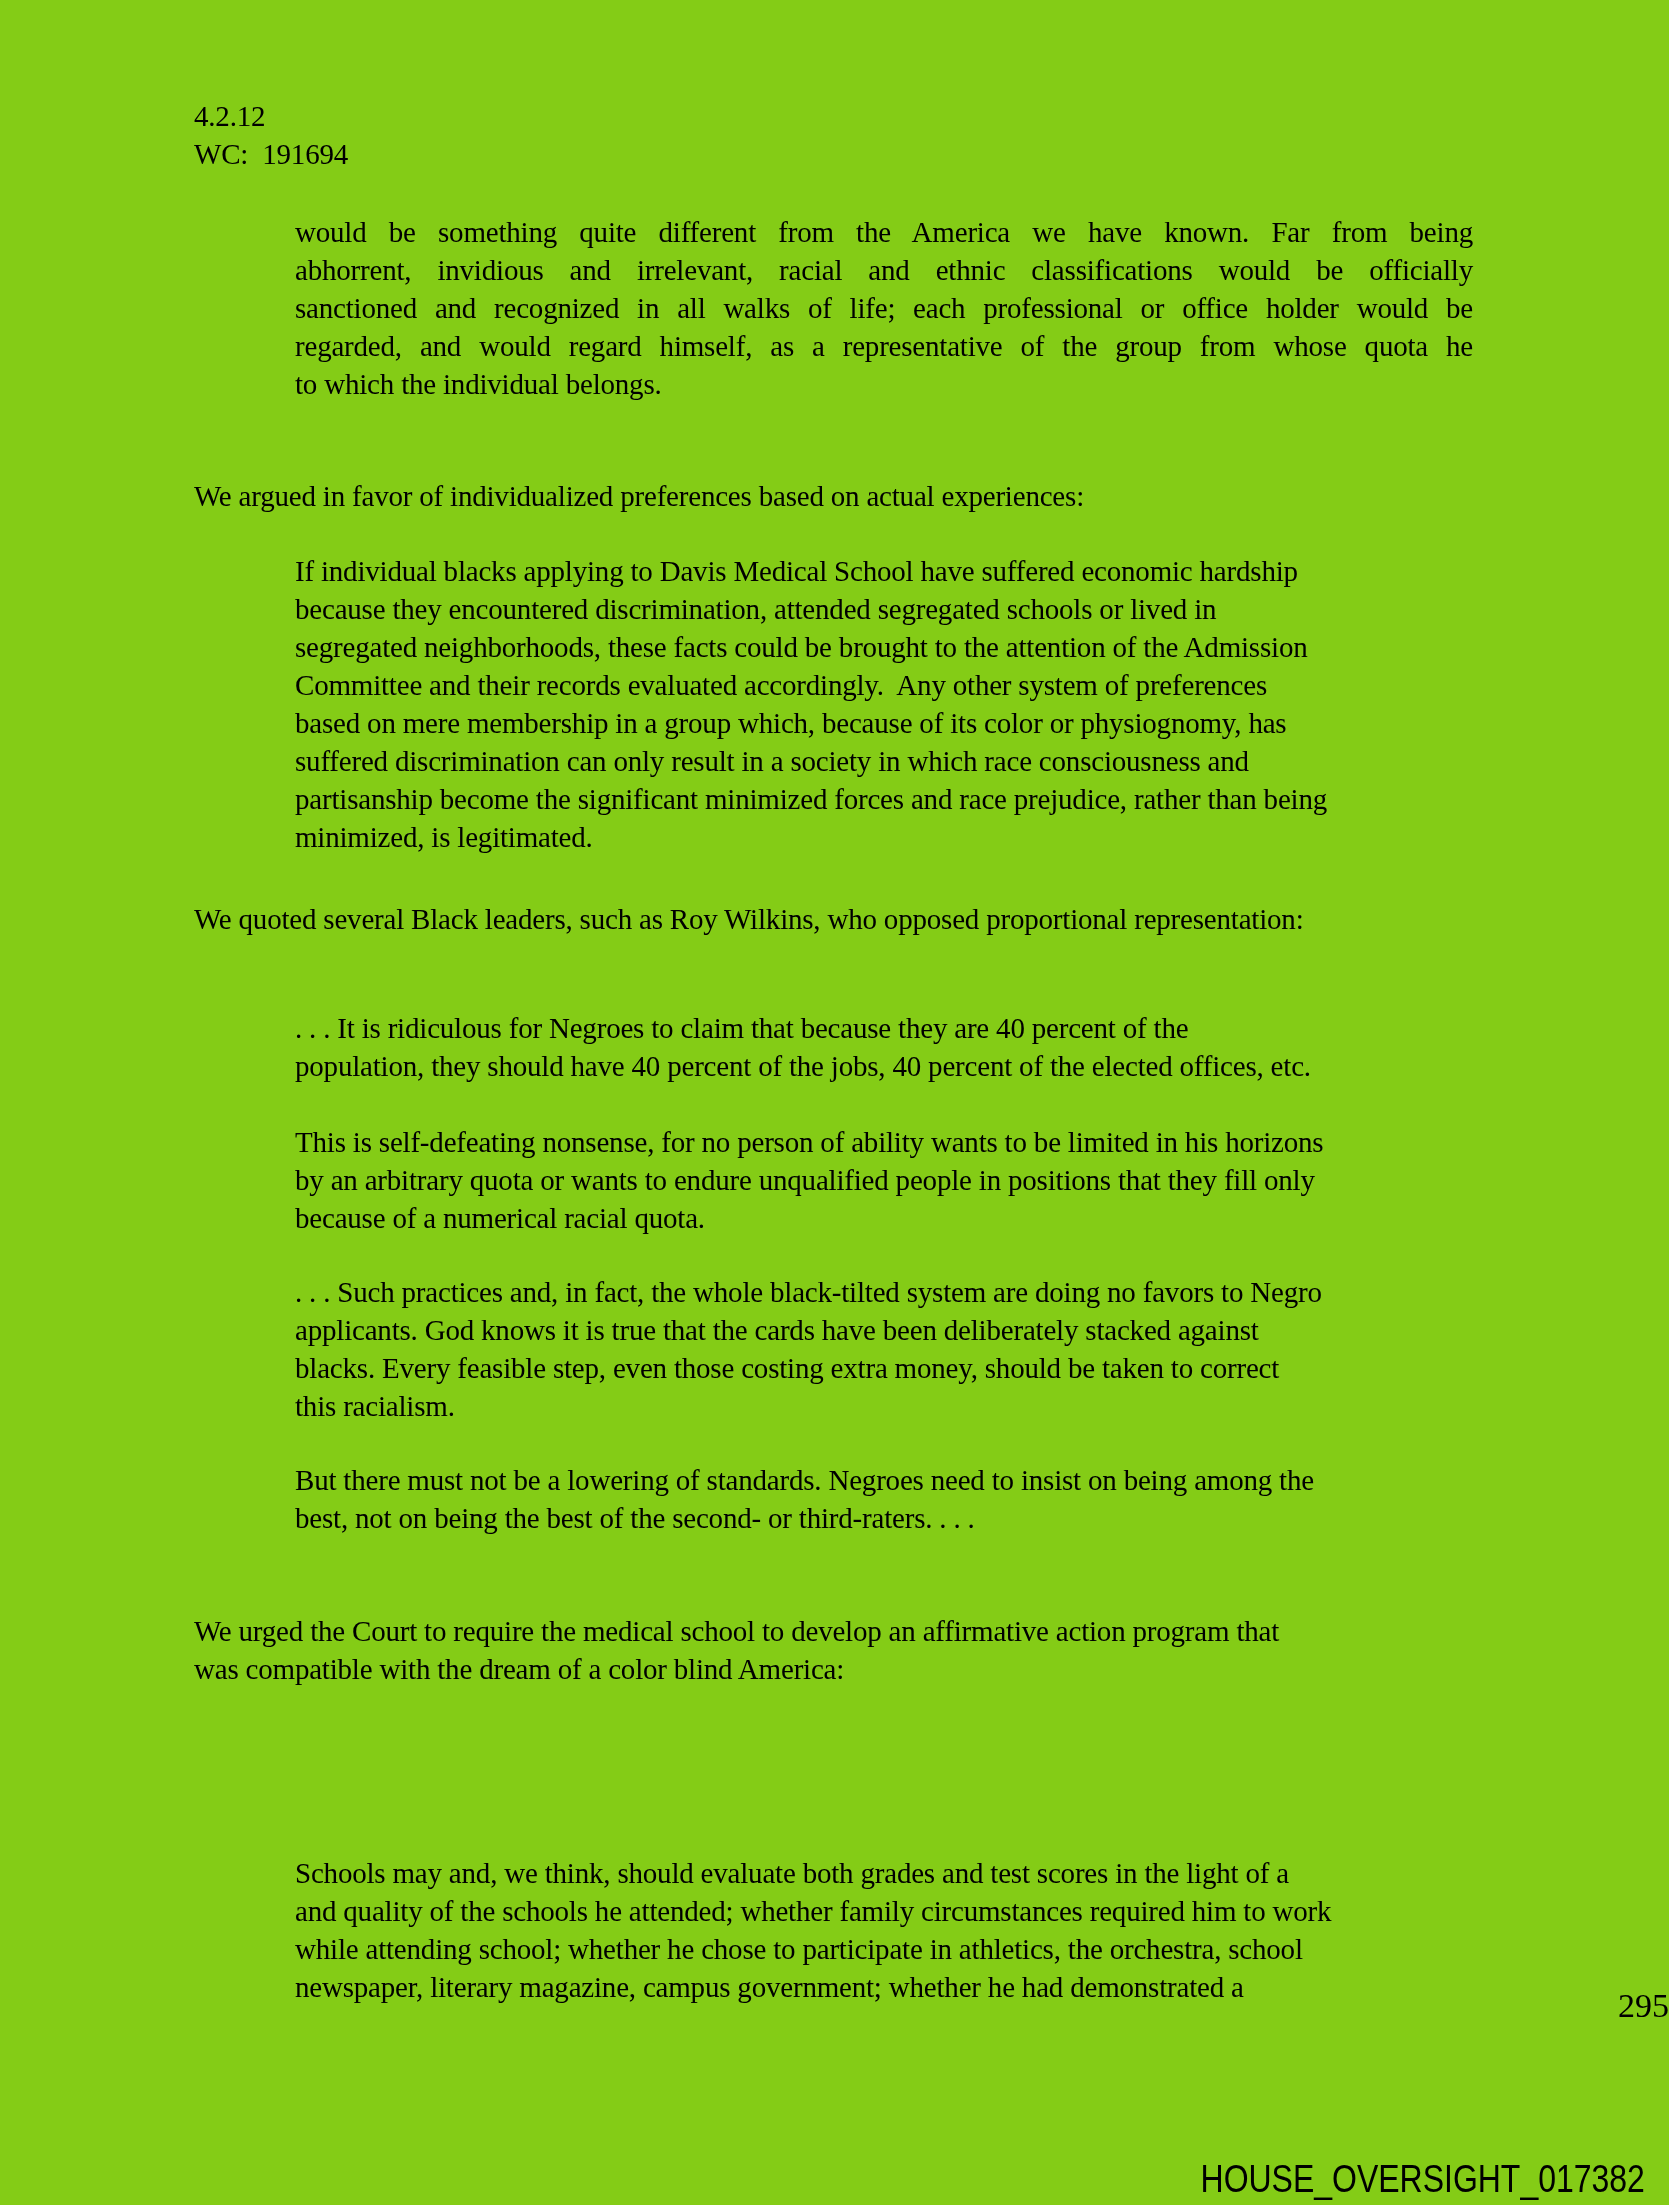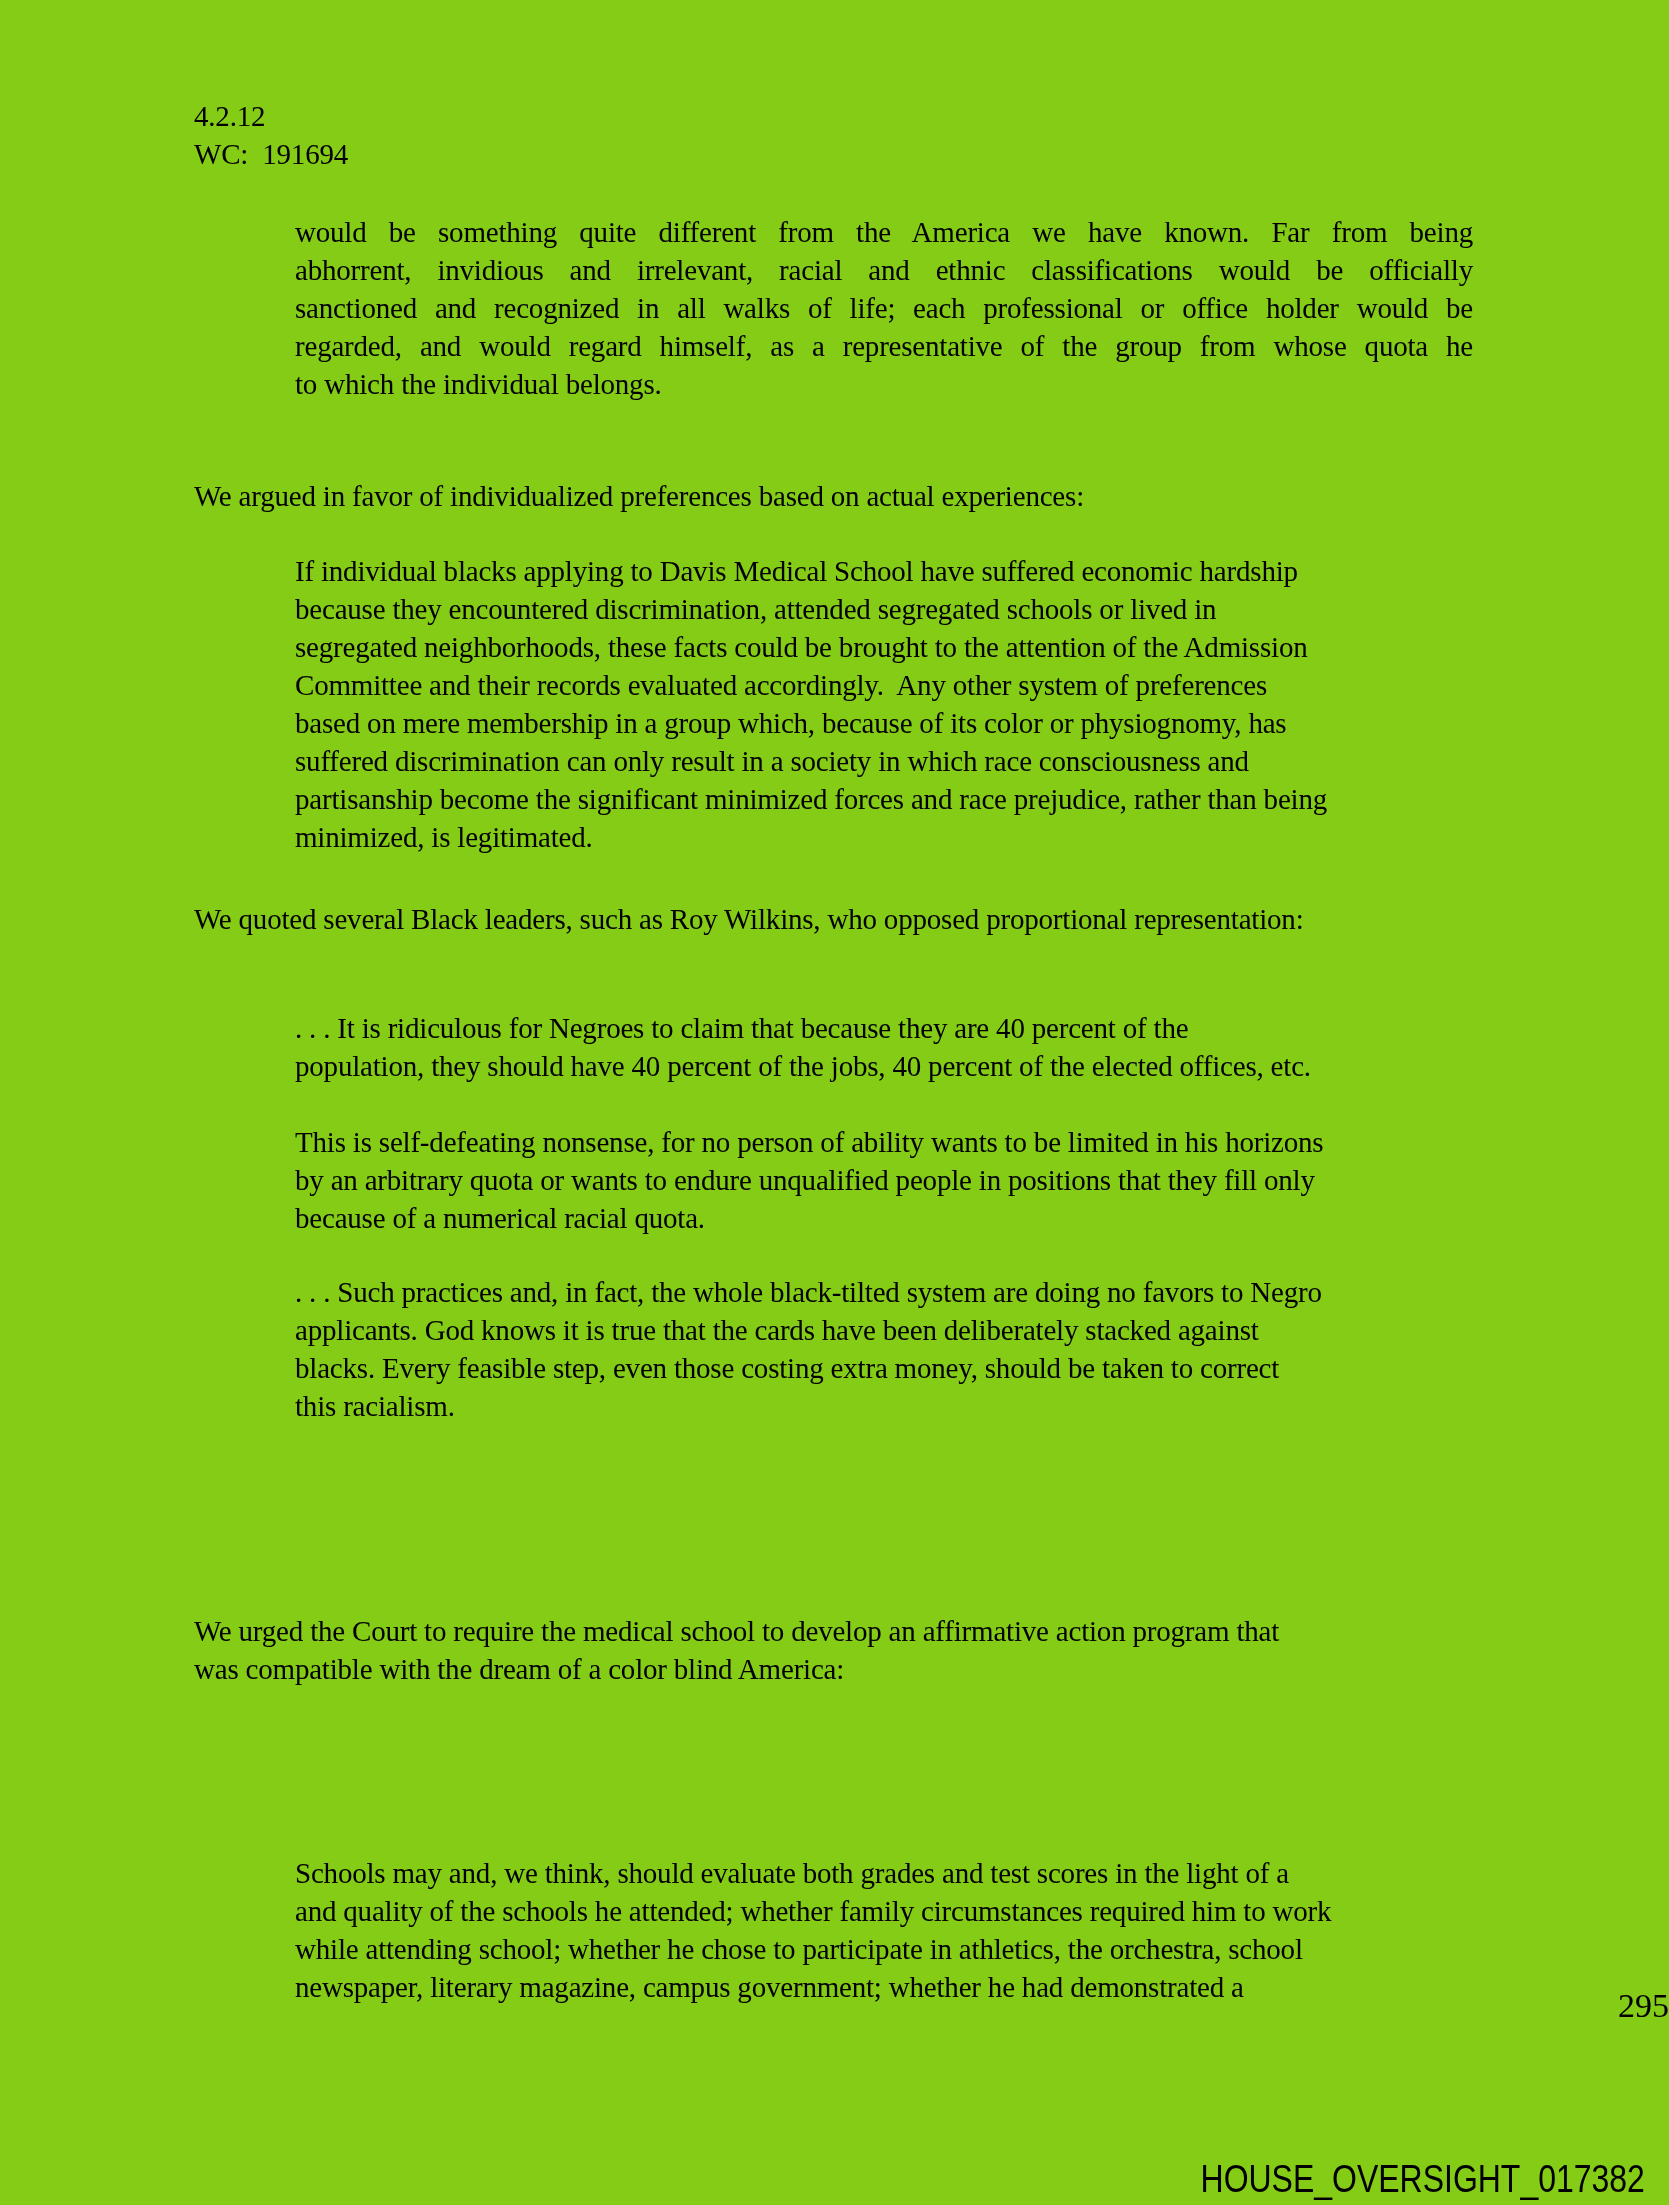--- a/index.html
+++ b/index.html
@@ -95,20 +95,24 @@
       <div class="line">because of a numerical racial quota.</div>
     </div>
 
   <div class="tblock quote" style="top:1273px;">
       <div class="line">. . . Such practices and, in fact, the whole black-tilted system are doing no favors to Negro</div>
       <div class="line">applicants. God knows it is true that the cards have been deliberately stacked against</div>
       <div class="line">blacks. Every feasible step, even those costing extra money, should be taken to correct</div>
       <div class="line">this racialism.</div>
     </div>
 
+  <div class="tblock quote" style="top:1461px;">
+      <div class="line">But there must not be a lowering of standards. Negroes need to insist on being among the</div>
+      <div class="line">best, not on being the best of the second- or third-raters. . . .</div>
+    </div>
 
   <div class="tblock flush" style="top:1612px;">
       <div class="line">We urged the Court to require the medical school to develop an affirmative action program that</div>
       <div class="line">was compatible with the dream of a color blind America:</div>
     </div>
 
   <div class="tblock quote" style="top:1808px;margin-top:46px;">
       <div class="line">Schools may and, we think, should evaluate both grades and test scores in the light of a</div>
       <div class="line">and quality of the schools he attended; whether family circumstances required him to work</div>
       <div class="line">while attending school; whether he chose to participate in athletics, the orchestra, school</div>

